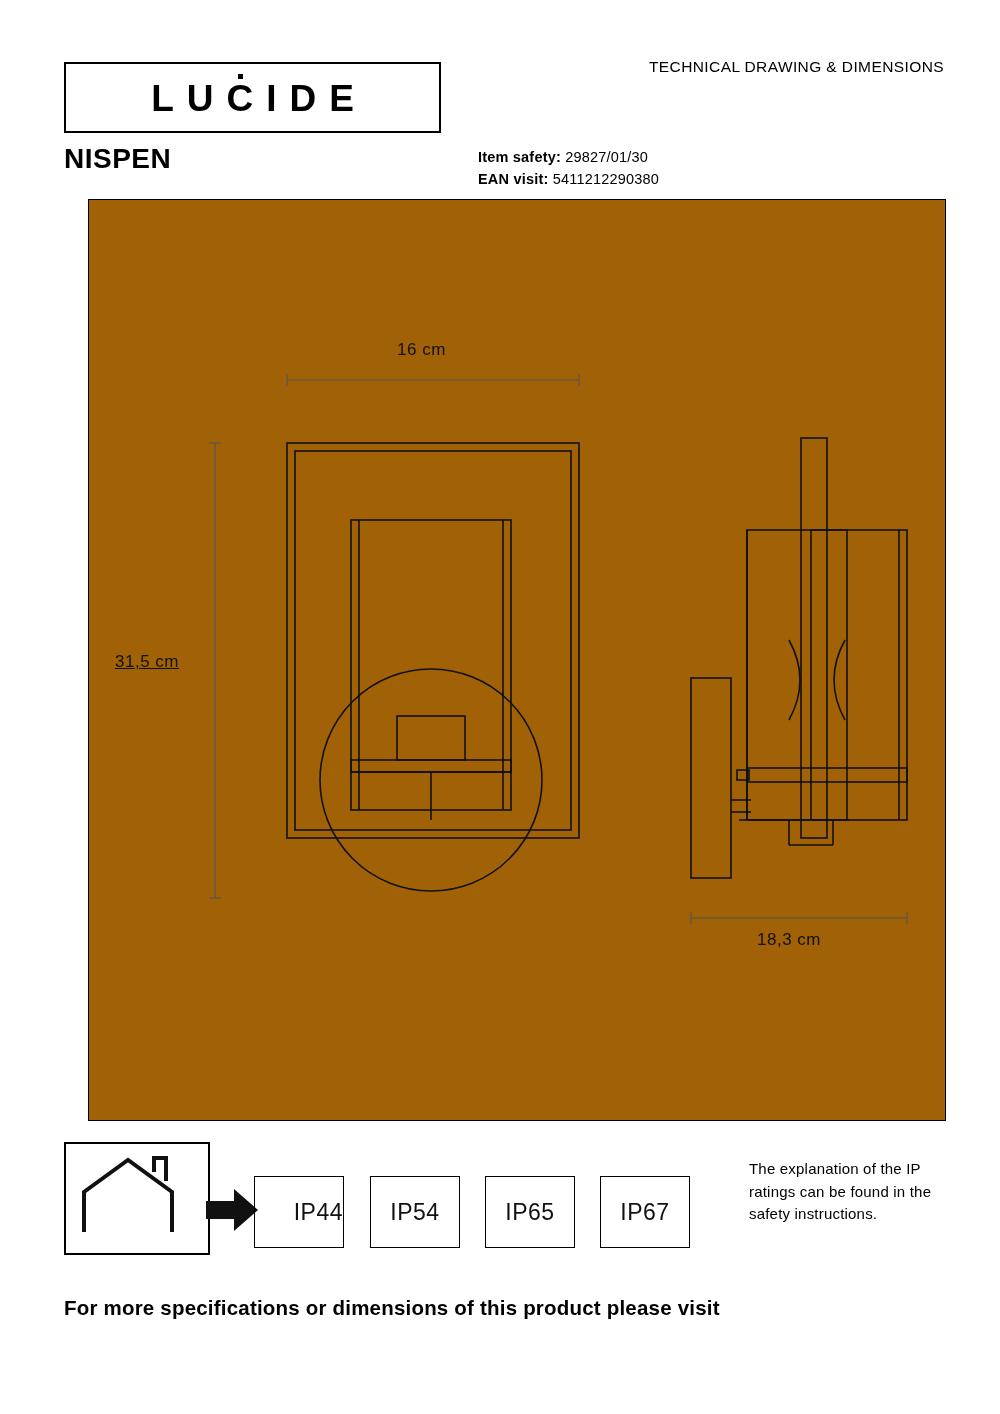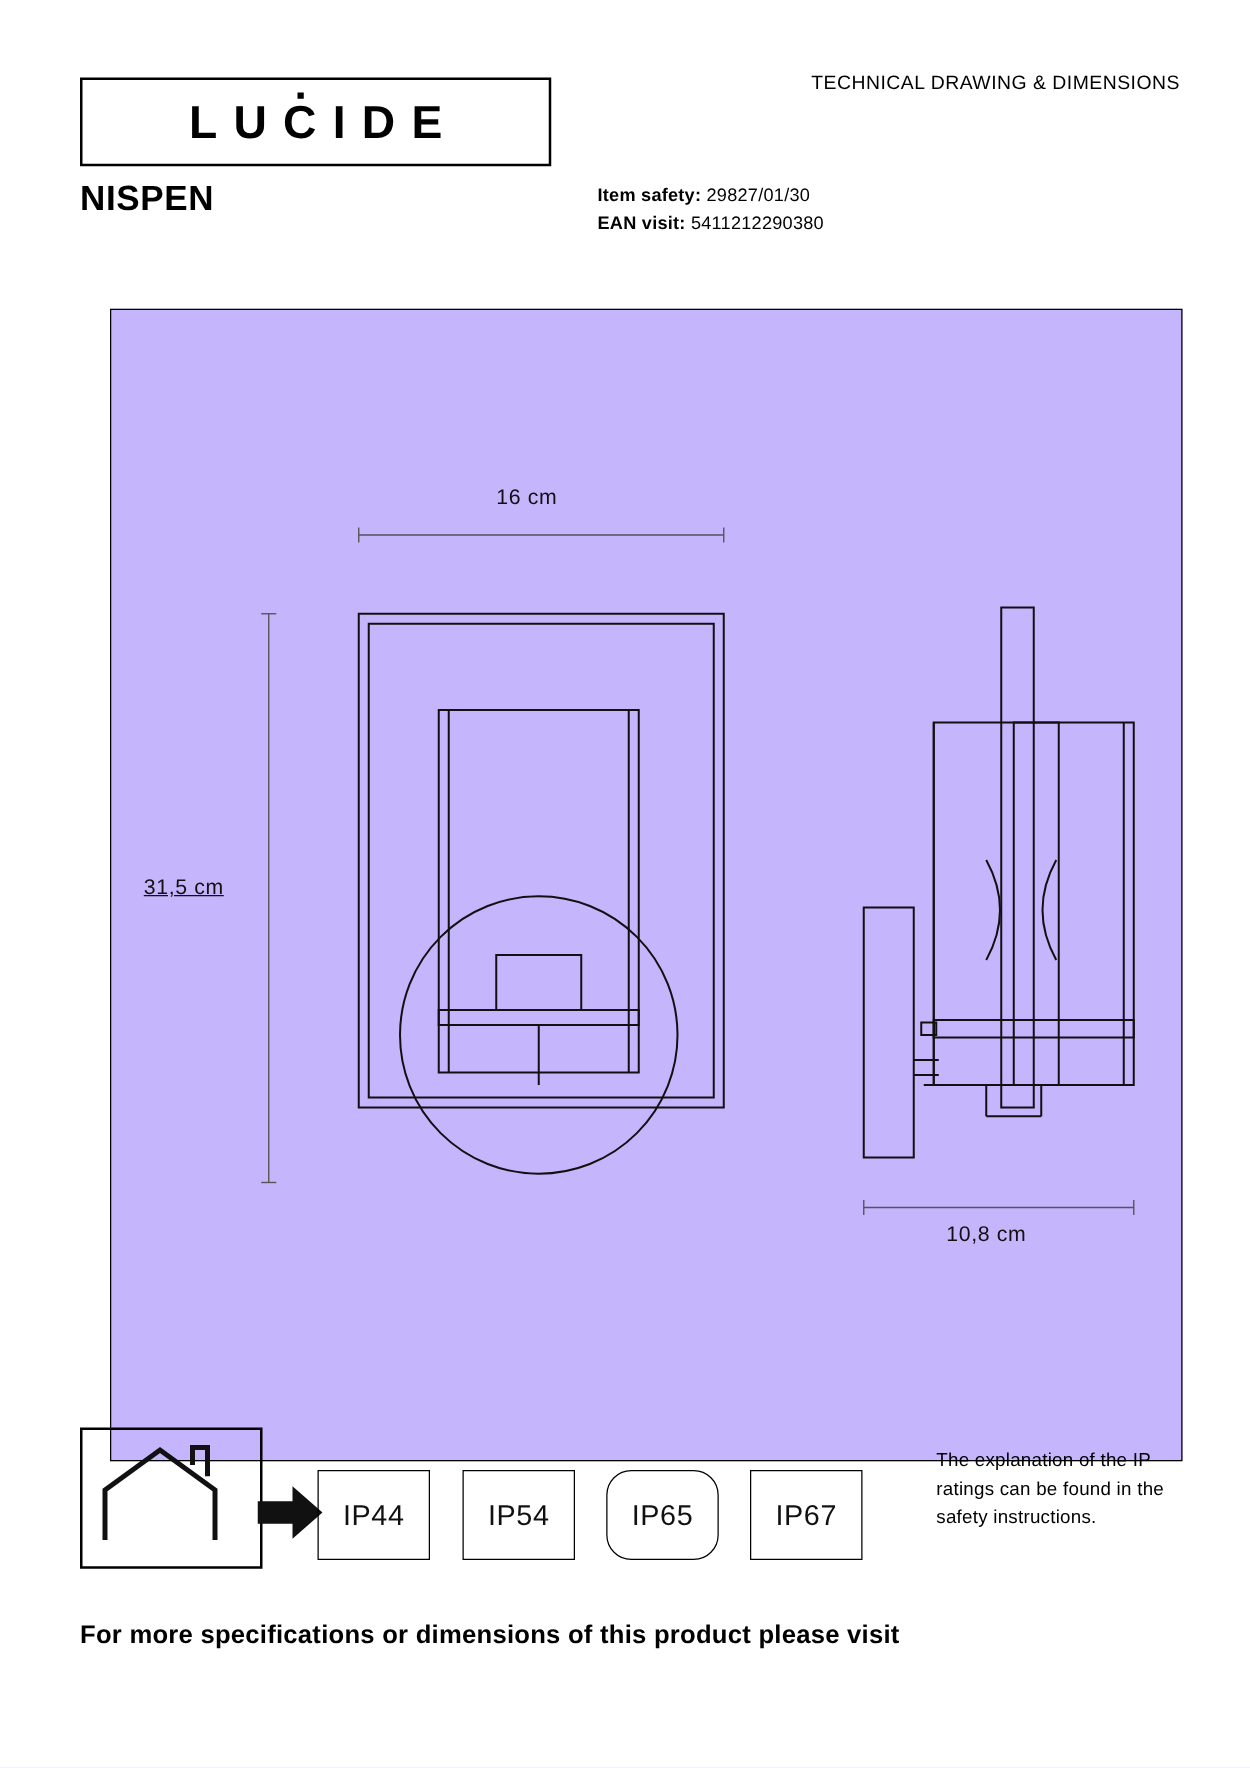--- a/index.html
+++ b/index.html
@@ -78,22 +78,21 @@
 
   
   .frame {
     position: absolute;
     left: 88px;
     top: 199px;
     width: 858px;
     height: 922px;
     border: 1.5px solid #000;
     box-sizing: border-box;
-    background: #c4b5fd;
-    margin-top: 48px;
+    background: #a16207;
   }
 
   .dim-label {
     position: absolute;
     font-size: 17px;
     color: #111;
     letter-spacing: 0.5px;
     white-space: nowrap;
   }
 
@@ -114,23 +113,23 @@
     height: 72px;
     border: 1.5px solid #000;
     box-sizing: border-box;
     display: flex;
     align-items: center;
     justify-content: center;
     font-size: 23px;
     letter-spacing: 0.5px;
     color: #111;
   }
-  .ip-1 { left: 254px; }
+  .ip-1 { left: 254px; justify-content: flex-end; }
   .ip-2 { left: 370px; }
-  .ip-3 { left: 485px; border-radius: 20px; }
+  .ip-3 { left: 485px; }
   .ip-4 { left: 600px; }
 
   .ip-note {
     position: absolute;
     left: 737px;
     top: 1158px;
     width: 215px;
     font-size: 15px;
     line-height: 1.5;
     letter-spacing: 0.2px;
@@ -233,21 +232,21 @@
         <line x1="120" y1="698" x2="132" y2="698"></line>
 
         <line x1="602" y1="718" x2="818" y2="718"></line>
         <line x1="602" y1="712" x2="602" y2="724"></line>
         <line x1="818" y1="712" x2="818" y2="724"></line>
       </g>
     </svg>
 
     <div class="dim-label" style="left:308px; top:140px;">16 cm</div>
     <div class="dim-label" style="left:26px; top:452px;text-decoration:underline;">31,5 cm</div>
-    <div class="dim-label" style="left:668px; top:730px;">10,8 cm</div>
+    <div class="dim-label" style="left:668px; top:730px;">18,3 cm</div>
   </div>
 
   <div class="house-box">
     <svg width="141" height="108" viewBox="0 0 141 108">
       <g fill="none" stroke="#111" stroke-width="4">
         <path d="M 18 88 L 18 48 L 62 16 L 106 48 L 106 88"></path>
         <path d="M 88 28 L 88 14 L 100 14 L 100 37"></path>
       </g>
     </svg>
   </div>

